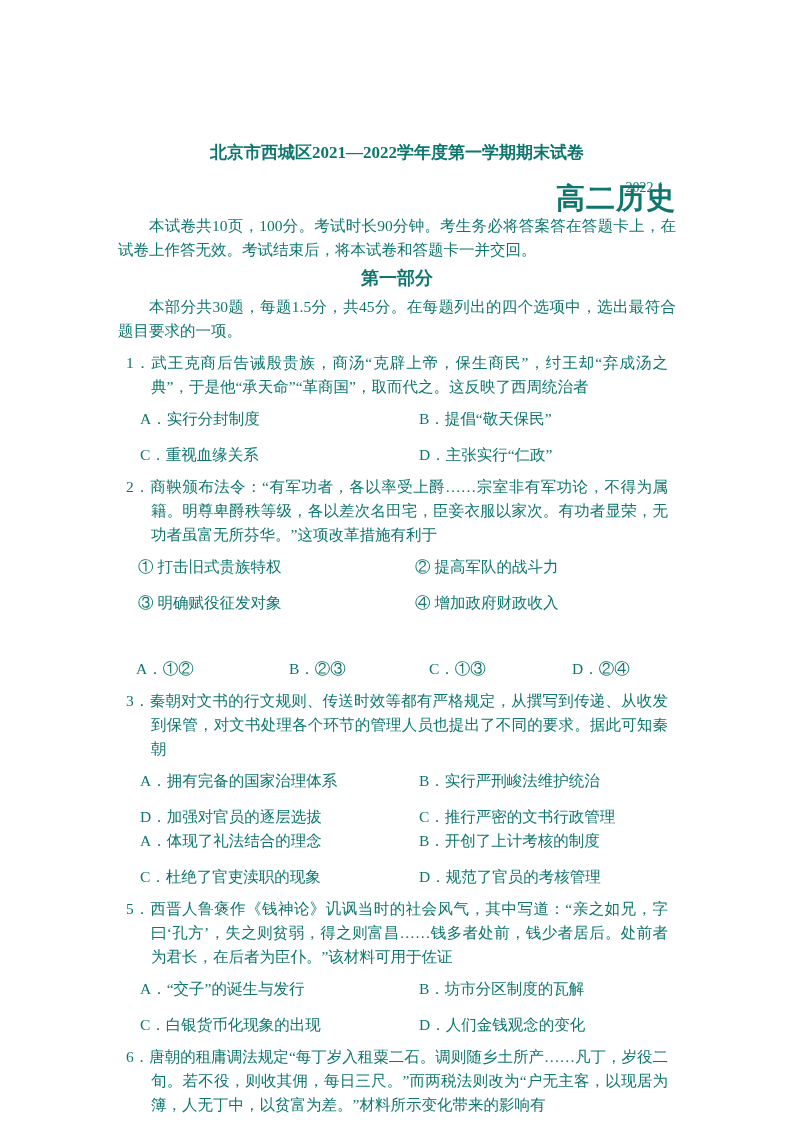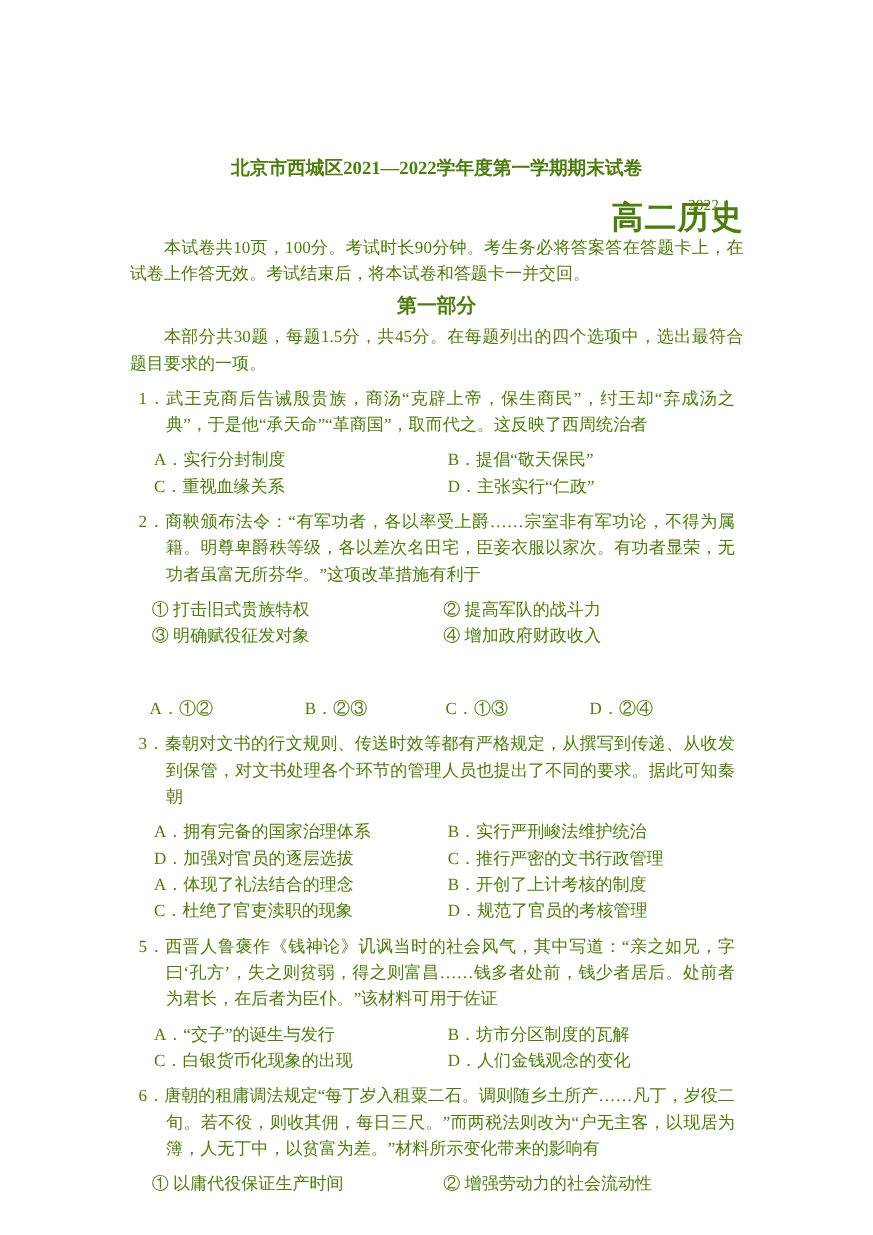--- a/index.html
+++ b/index.html
@@ -6,21 +6,21 @@
     margin: 0;
     padding: 0;
     background: #ffffff;
   }
   .page {
     position: relative;
     width: 794px;
     height: 1123px;
     margin: 0 auto;
     background: #ffffff;
-    color: #4d7c0f;
+    color: #0f766e;
     font-family: "Liberation Serif", "DejaVu Serif", serif;
     font-size: 15.5px;
     line-height: 24px;
     box-sizing: border-box;
     padding: 143px 118px 0 118px;
     overflow: hidden;
   }
   .doc-header {
     text-align: center;
     font-size: 17px;
@@ -74,20 +74,21 @@
     margin: 0;
   }
   .stem {
     margin: 8px;
     padding-left: 25px;
     text-indent: -25px;
     text-align: justify;
   }
   .grid {
     display: grid;
+    gap: 12px;
   }
   .opts2 {
     grid-template-columns: 267px 1fr;
     padding-left: 22px;
   }
   .items2 {
     grid-template-columns: 265px 1fr;
     padding-left: 20px;
   }
   .opts4 {

